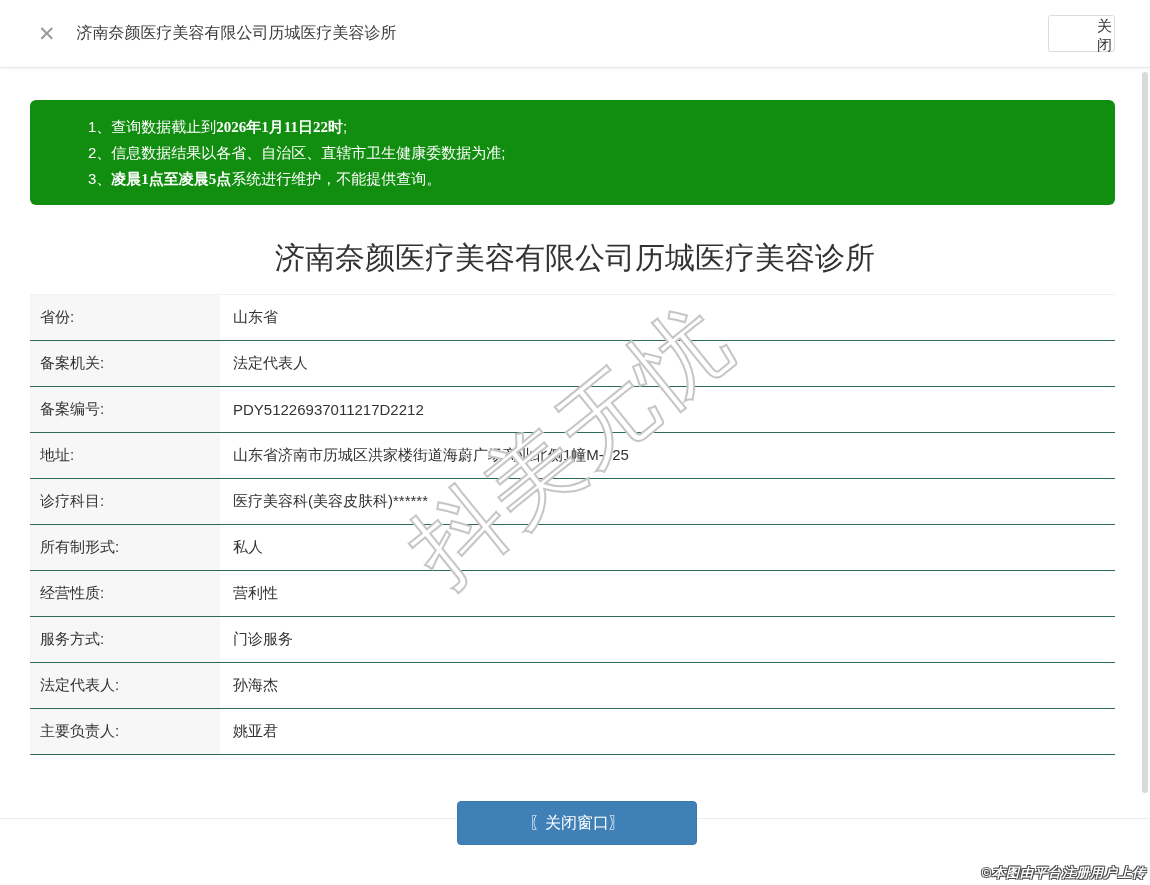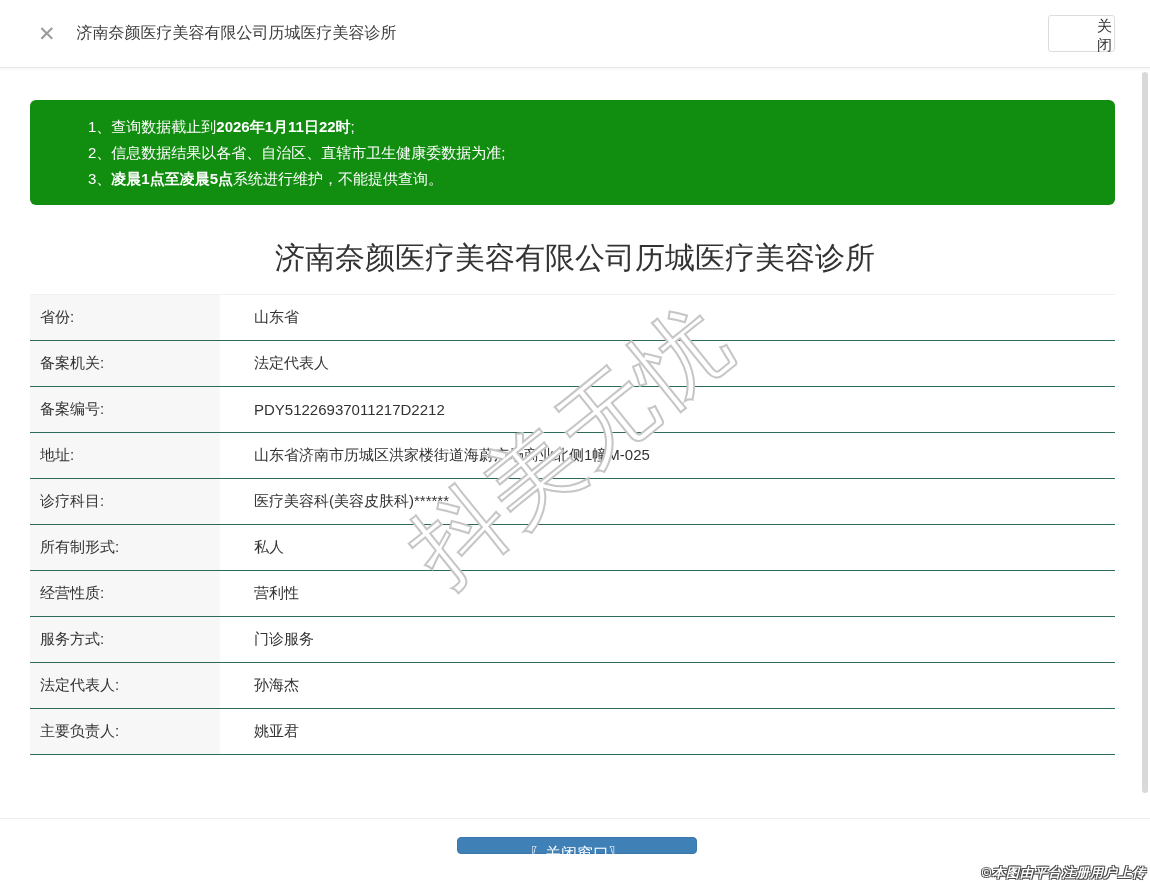--- a/index.html
+++ b/index.html
@@ -34,56 +34,55 @@
   }
 
   
   .notice {
     position:absolute; left:30px; top:100px; width:1085px;
     background:#118d0f; border-radius:6px;
     padding:14px 20px 13px 58px;
     color:#fff; font-size:15px;
   }
   .notice-line { line-height:26px; }
-  .notice-line b { font-weight:bold; }
+  .notice-line b { font-weight:bold;font-family:Liberation Serif, serif; }
 
   
   .main-title {
     position:absolute; top:238px; left:0; width:1150px;
     text-align:center; font-size:30px; color:#333; font-weight:400;
   }
 
   
   .detail-table {
     position:absolute; top:294px; left:30px; width:1085px;
     border-top:1px solid #eef3f1;
   }
   .row {
     display:flex; height:46px; align-items:stretch;
     border-bottom:1.5px solid #2e6a5c;
-    gap:21px;
   }
   .row-label {
     width:190px; background:#f7f7f7;
     display:flex; align-items:center; padding-left:10px;
     font-size:15px; color:#333;
   }
   .row-value {
     flex:1; display:flex; align-items:center; padding-left:13px;
     font-size:15px; color:#333;
   }
 
   .bottom-divider {
     position:absolute; top:818px; left:0; width:1150px; height:1px;
     background:#ededed;
   }
 
   
   .close-window-btn {
-    position:absolute; top:837px; left:457px; width:240px; height:17px;
+    position:absolute; top:801px; left:457px; width:240px; height:44px;
     background:#3f80b7; border:1px solid #3a77ab; border-radius:4px;
     color:#fff; font-size:16px; line-height:30px; text-align:center;
     cursor:pointer; font-family:"Liberation Sans", sans-serif;
   }
 
   
   .diag-watermark {
     position:absolute; left:320px; top:399px; width:500px;
     text-align:center; white-space:nowrap;
     transform:rotate(-39deg);

